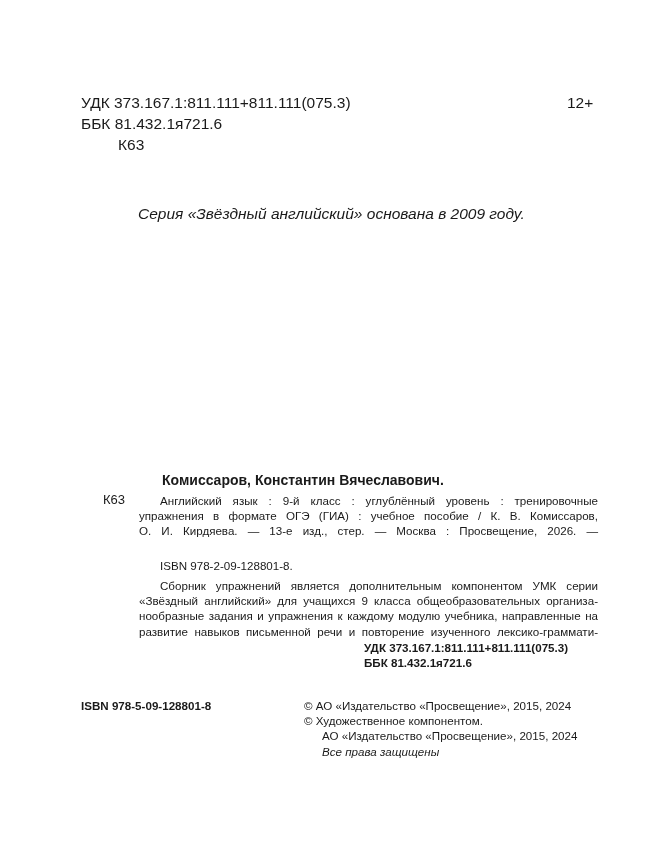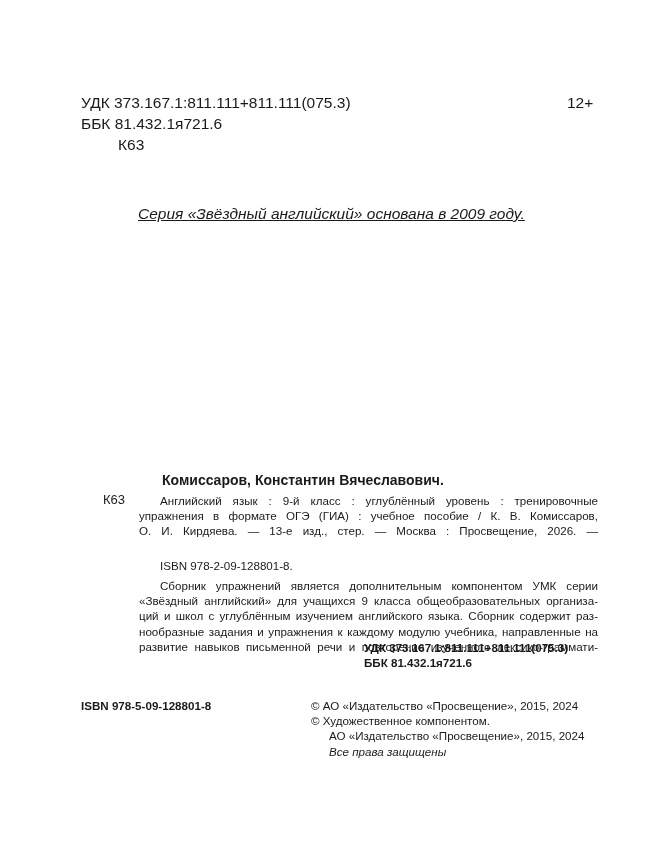--- a/index.html
+++ b/index.html
@@ -14,44 +14,43 @@
     .line { display: block; }
   </style>
 </head>
 <body>
 
 <div class="abs top" style="left:81px; top:92px;">УДК 373.167.1:811.111+811.111(075.3)</div>
 <div class="abs top" style="left:81px; top:113px;">ББК 81.432.1я721.6</div>
 <div class="abs top" style="left:118px; top:134px;">К63</div>
 <div class="abs top" style="left:567px; top:92px;">12+</div>
 
-<div class="abs series" style="left:138px; top:205px;text-decoration:underline;">Серия «Звёздный английский» основана в 2009 году.</div>
+<div class="abs series" style="left:138px; top:205px;">Серия «Звёздный английский» основана в 2009 году.</div>
 
 <div class="abs bold" style="left:138px; top:472px; font-size:14px;padding-left:24px;">Комиссаров, Константин Вячеславович.</div>
 <div class="abs small" style="left:103px; top:492px; font-size:13px;">К63</div>
 
 <div class="abs small" style="left:139px; top:493px;">
   <span class="line just" style="padding-left:21px; width:438px;">Английский язык : 9-й класс : углублённый уровень : тренировочные</span>
   <span class="line just">упражнения в формате ОГЭ (ГИА) : учебное пособие / К. В. Комиссаров,</span>
   <span class="line just">О. И. Кирдяева. — 13-е изд., стер. — Москва : Просвещение, 2026. —</span>
 </div>
 
 <div class="abs small" style="left:160px; top:558px;">ISBN 978-2-09-128801-8.</div>
 
 <div class="abs small" style="left:139px; top:578px;">
   <span class="line just" style="padding-left:21px; width:438px;">Сборник упражнений является дополнительным компонентом УМК серии</span>
   <span class="line just">«Звёздный английский» для учащихся 9 класса общеобразовательных организа-</span>
-  <span class="line just">ций и школ с углублённым изучением английского языка. Сборник содержит раз-</span>
   <span class="line just">нообразные задания и упражнения к каждому модулю учебника, направленные на</span>
   <span class="line just">развитие навыков письменной речи и повторение изученного лексико-граммати-</span>
 </div>
 
 <div class="abs small bold" style="left:364px; top:640px;">УДК 373.167.1:811.111+811.111(075.3)</div>
 <div class="abs small bold" style="left:364px; top:655px;">ББК 81.432.1я721.6</div>
 
 <div class="abs small bold" style="left:81px; top:698px;">ISBN 978-5-09-128801-8</div>
 
-<div class="abs small" style="left:311px; top:698px;">
+<div class="abs small" style="left:304px; top:698px;">
   <span class="line">© АО «Издательство «Просвещение», 2015, 2024</span>
   <span class="line">© Художественное компонентом.</span>
   <span class="line" style="padding-left:18px;">АО «Издательство «Просвещение», 2015, 2024</span>
   <span class="line" style="padding-left:18px;font-style:italic;">Все права защищены</span>
 </div>
 
 </body></html>

